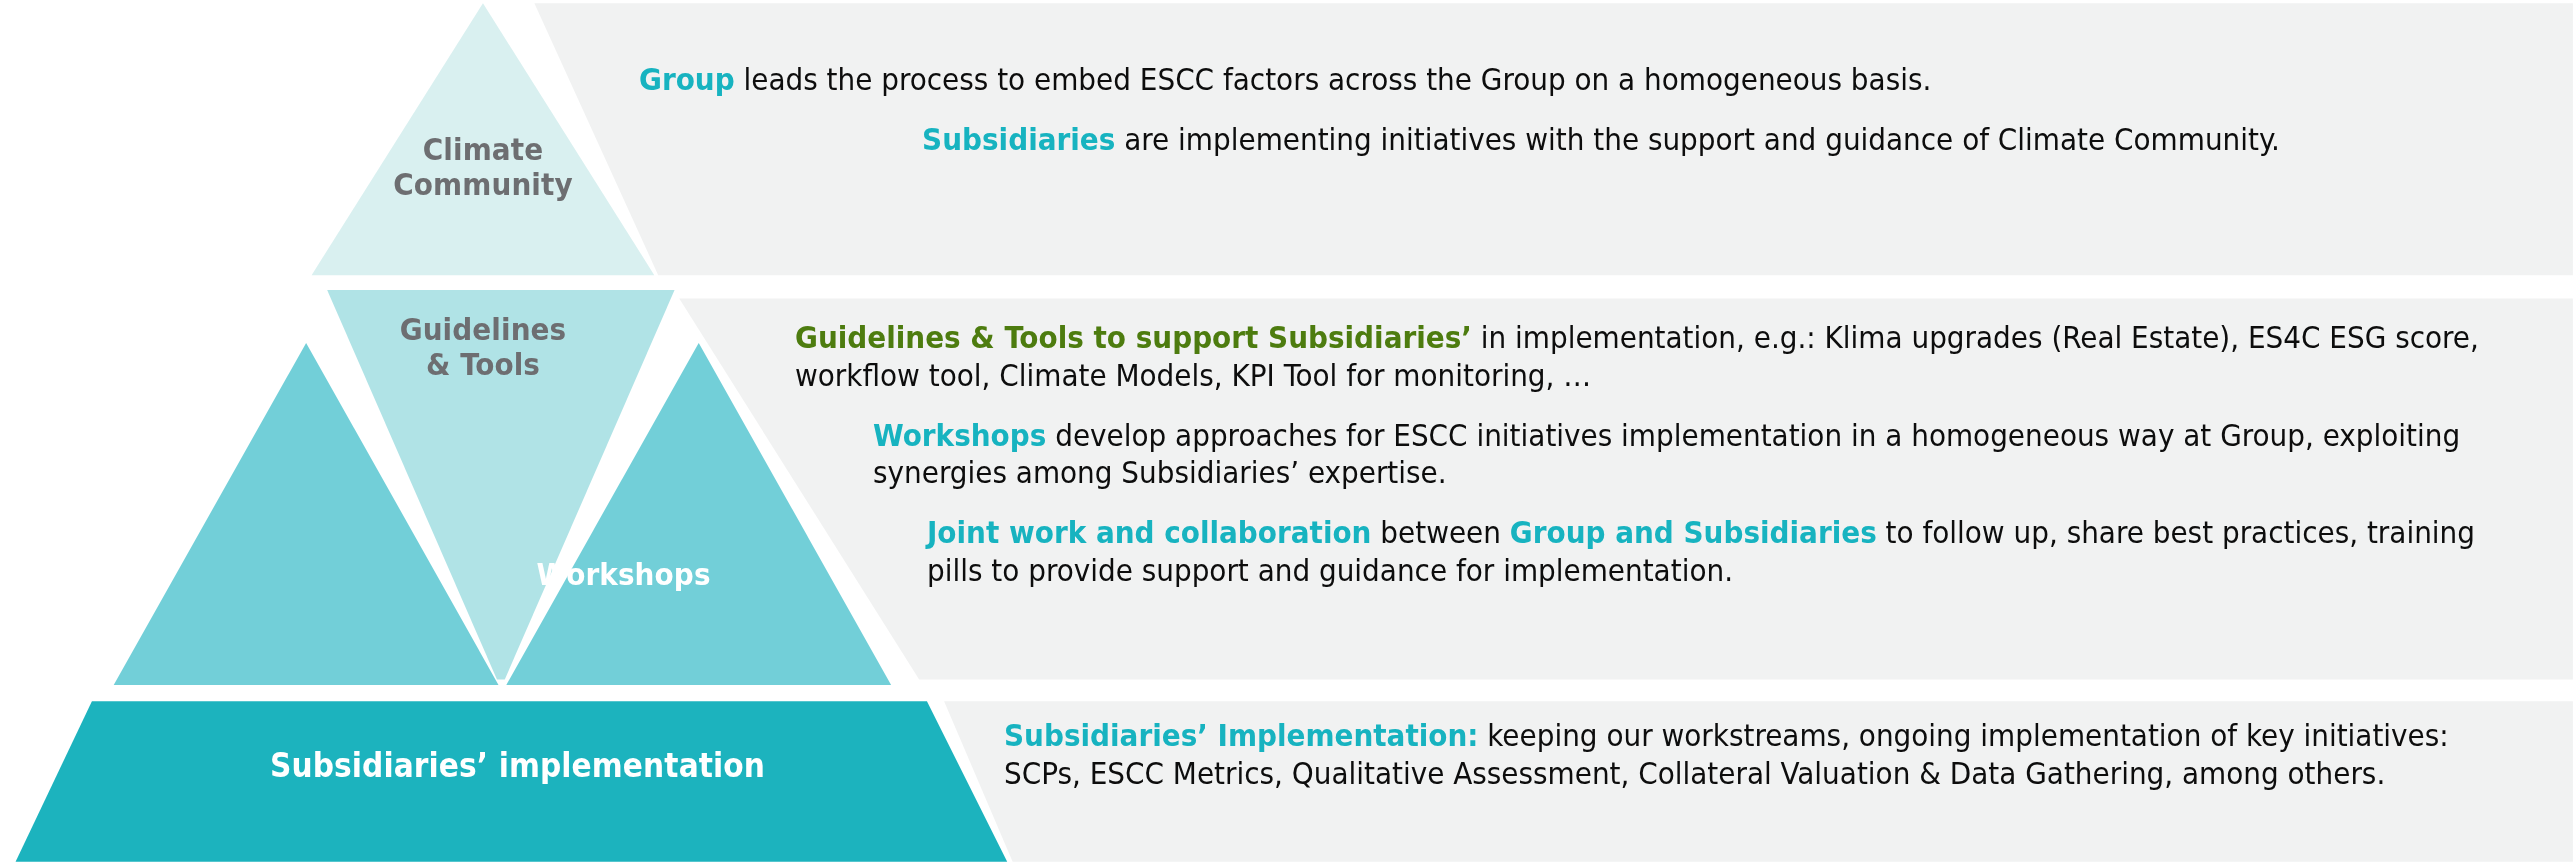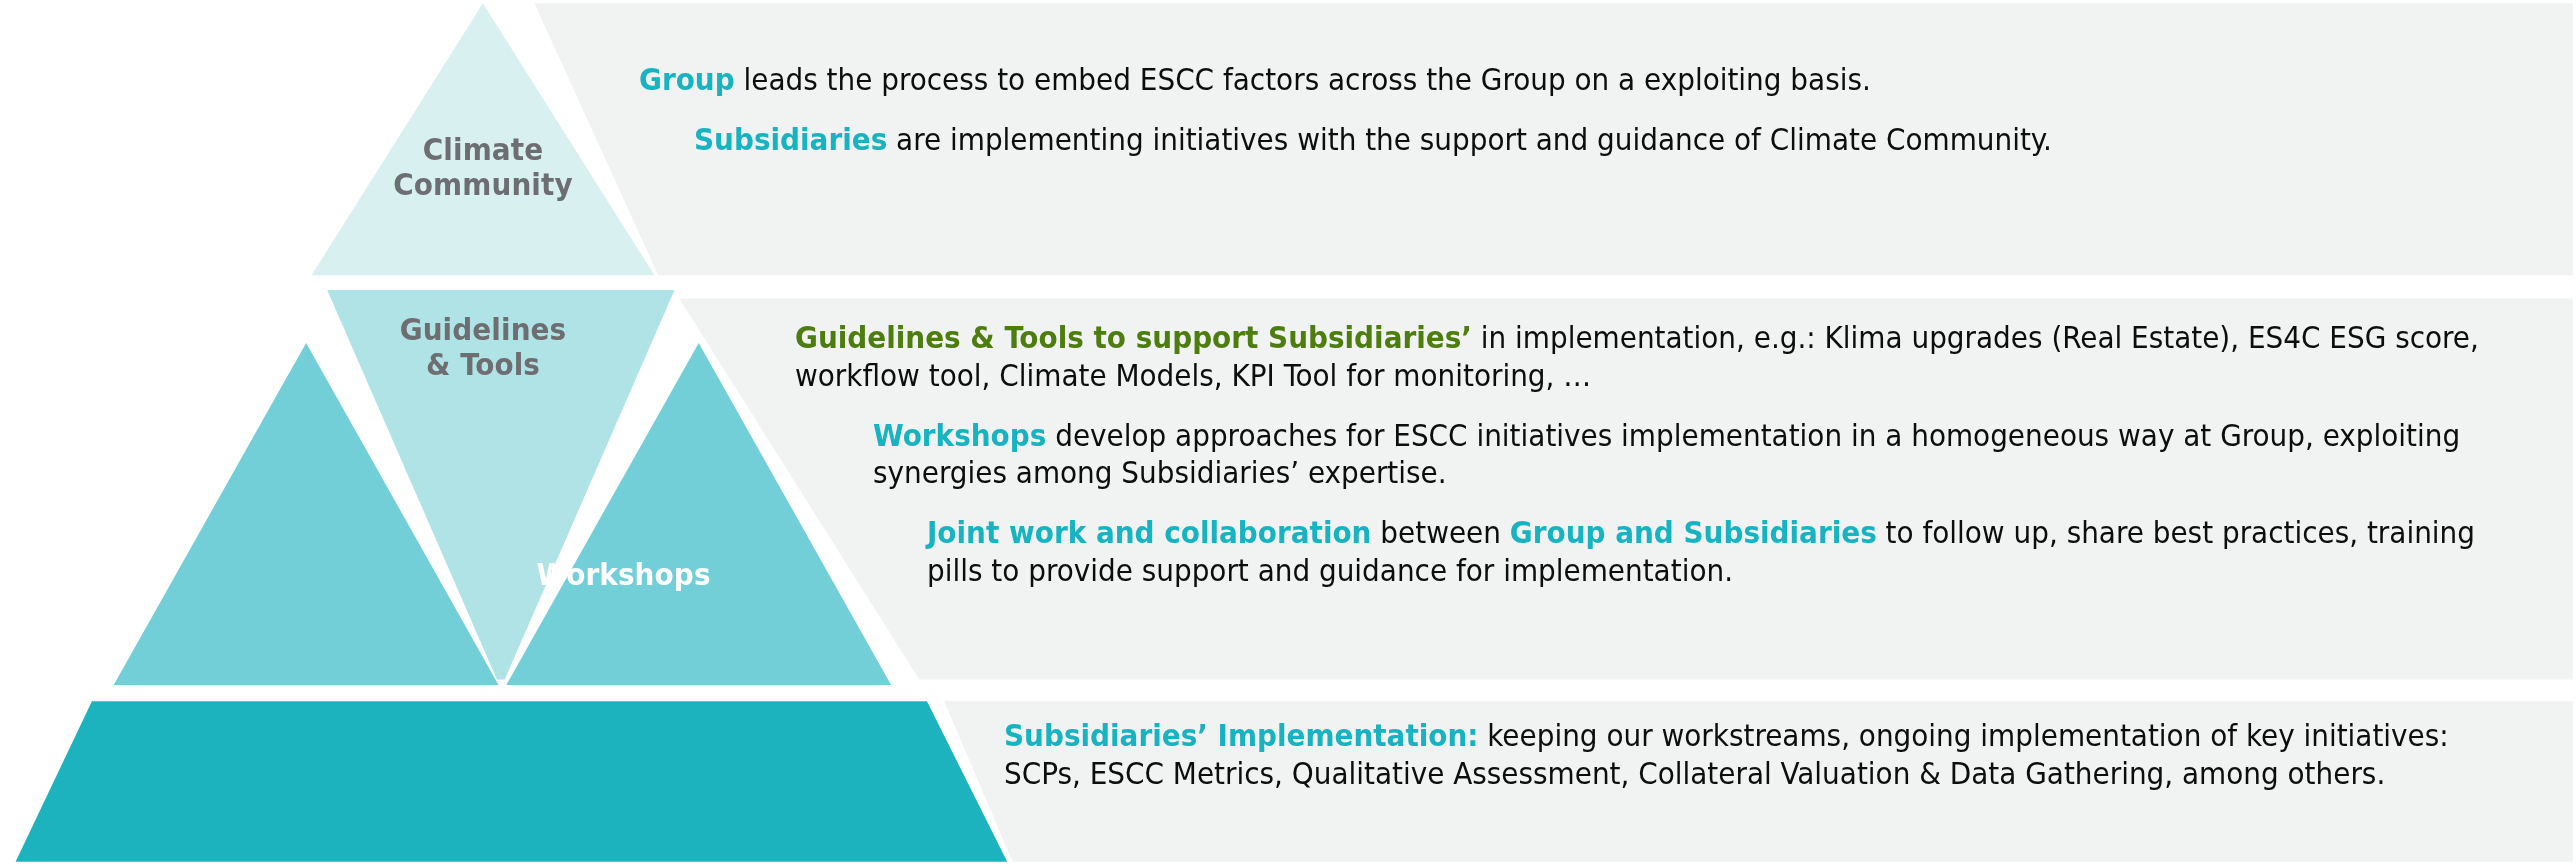--- a/index.html
+++ b/index.html
@@ -64,21 +64,21 @@
     position:absolute;
     color:#0d0d0d;
     font-size:31px;
     line-height:1.22;
   }
   .para{ margin:0 0 0 0; }
   .para + .para{ margin-top:22px; }
   .hl{ color:#17b3c0; font-weight:700; }
 
   #panel-1{ left:639px; top:61px; width:1869px; }
-  #panel-1 .para.indent{ margin-left:55px; }
+  #panel-1 .para.indent{ margin-left:55px;text-align:center; }
 
   #panel-2{ left:795px; top:319px; width:1698px; }
   #panel-2 .p2{ margin-left:78px; }
   #panel-2 .p3{ margin-left:132px; }
 
   #panel-3{ left:1004px; top:717px; width:1449px; }
 </style>
 </head>
 <body>
 
@@ -105,23 +105,24 @@
 
   <div class="pyr-label" id="label-guidelines" style="color: rgb(109, 110, 113);">Guidelines
 &amp; Tools</div>
 
   <div class="pyr-label" id="label-climate" style="color: rgb(109, 110, 113);">Climate
 Community</div>
 
 
   <div class="pyr-label" id="label-workshops">Workshops</div>
 
+  <div class="pyr-label" id="label-bottom">Subsidiaries’ implementation</div>
 
   <div class="panel" id="panel-1">
-      <p class="para"><span class="hl" style="color: rgb(23, 179, 192);">Group</span><span> leads the process to embed ESCC factors across the Group on a exploiting basis.</span></p>
+      <p class="para"><span class="hl" style="color: rgb(23, 179, 192);">Group</span><span> leads the process to embed ESCC factors across the Group on a homogeneous basis.</span></p>
       <p class="para indent"><span class="hl" style="color: rgb(23, 179, 192);">Subsidiaries</span><span> are implementing initiatives with the support and guidance of Climate Community.</span></p>
     </div>
 
   <div class="panel" id="panel-2">
       <p class="para p1"><span class="hl" style="color: #4d7c0f; margin-top: 20px;">Guidelines &amp; Tools to support Subsidiaries’</span><span> in implementation, e.g.: Klima upgrades (Real Estate), ES4C ESG score, workflow tool, Climate Models, KPI Tool for monitoring, …</span></p>
       <p class="para indent p2"><span class="hl" style="color: rgb(23, 179, 192);">Workshops</span><span> develop approaches for ESCC initiatives implementation in a homogeneous way at Group, exploiting synergies among Subsidiaries’ expertise.</span></p>
       <p class="para indent p3"><span class="hl" style="color: rgb(23, 179, 192);">Joint work and collaboration</span><span> between </span><span class="hl" style="color: rgb(23, 179, 192);">Group and Subsidiaries</span><span> to follow up, share best practices, training pills to provide support and guidance for implementation.</span></p>
     </div>
 
   <div class="panel" id="panel-3">

